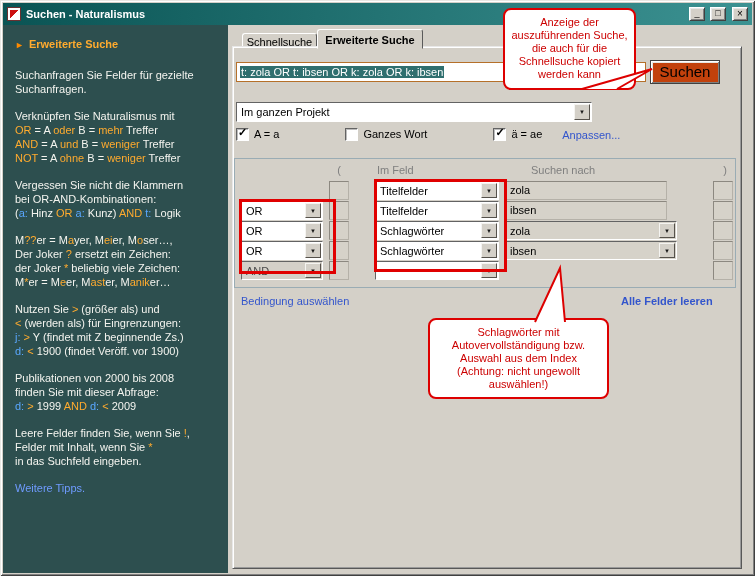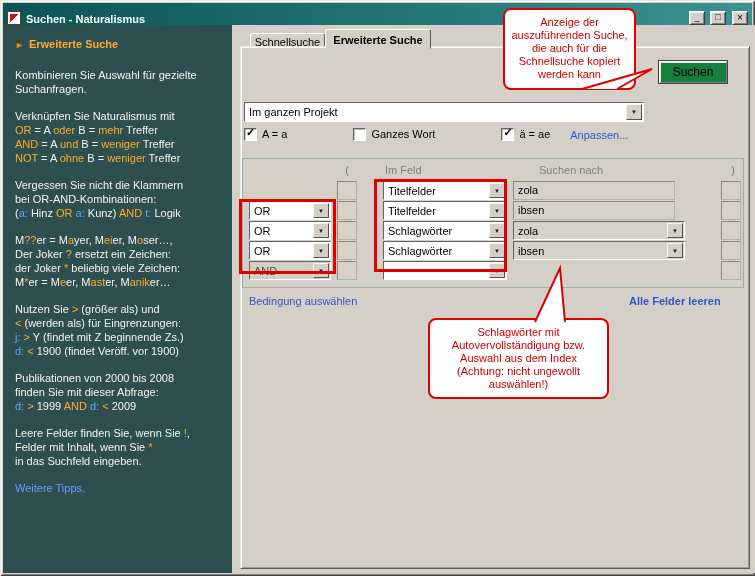--- a/index.html
+++ b/index.html
@@ -9,21 +9,21 @@
   .window {
     position:relative; width:755px; height:576px; background:#d4d0c8;
     box-shadow: inset 1px 1px 0 #e9e7e3, inset -1px -1px 0 #404040,
                 inset 2px 2px 0 #ffffff, inset -2px -2px 0 #808080;
   }
 
   
   .titlebar {
     position:absolute; left:3px; top:3px; width:749px; height:22px;
     background:linear-gradient(to right,#0a5454,#3c9292);
-    display:flex; align-items:flex-end; padding:0 4px; gap:5px;
+    display:flex; align-items:center; padding:0 4px; gap:5px;
   }
   .app-icon {
     width:14px; height:14px; background:#ffffff; border:1px solid #6a3030;
     position:relative; flex:0 0 auto;
   }
   .app-icon::after {
     content:""; position:absolute; left:2px; top:2px; right:2px; bottom:2px;
     background:linear-gradient(135deg,#cc1111 55%, #ffffff 55%);
   }
   .title-text { color:#ffffff; font-weight:bold; font-size:11px; flex:1 1 auto;
@@ -44,21 +44,21 @@
   }
   .sb-heading { color:#ffab2e; font-weight:bold; margin-bottom:16px; }
   .sb-heading .arrow { color:#ff8a00; font-size:9px; margin-right:5px; }
   .sb-block { margin-bottom:13px; }
   .sb-block div { min-height:14px; }
   .seg-o { color:#ffab2e; }
   .seg-b { color:#5aa7ff; }
   .sb-link { color:#6f9bff; cursor:pointer; }
 
   
-  .main { position:absolute; left:236px; top:25px; width:520px; height:548px; background:#d4d0c8; }
+  .main { position:absolute; left:228px; top:25px; width:520px; height:548px; background:#d4d0c8; }
 
   .tab {
     position:absolute; font-size:11px; text-align:center; background:#d4d0c8;
     border:1px solid; border-color:#ffffff #5a5a5a #d4d0c8 #ffffff;
     border-top-left-radius:3px; border-top-right-radius:3px; cursor:pointer;
   }
   .tab-quick { left:14px; top:8px; width:75px; height:16px; padding-top:2px; z-index:1; }
   .tab-adv   { left:89px; top:4px; width:106px; height:20px; padding-top:4px; font-weight:bold; z-index:3; }
 
   .tab-panel {
@@ -69,43 +69,43 @@
   }
 
   .search-field {
     position:absolute; left:3px; top:15px; width:410px; height:20px;
     background:#ffffff; border:1px solid #b5702a; padding:2px 3px;
     line-height:14px; white-space:nowrap; overflow:hidden; cursor:text;
   }
   .search-field .selected { background:#2f6f6f; color:#ffffff; padding:0 1px; }
 
   .btn {
-    position:absolute; background:#15803d; color:#000; text-align:center; cursor:pointer;
+    position:absolute; background:#c2410c; color:#000; text-align:center; cursor:pointer;
     border:1px solid #404040;
     box-shadow: inset 1px 1px 0 #ffffff, inset -1px -1px 0 #808080, inset 2px 2px 0 #e6e4e0;
-    font-size:12px;
+    font-size:15px;
   }
   .btn-suchen { left:417px; top:13px; width:70px; height:24px; line-height:22px; }
 
   .combo {
     position:absolute; background:#ffffff; cursor:pointer;
     border:1px solid; border-color:#636363 #ffffff #ffffff #636363;
   }
   .combo .val { display:block; padding:3px 20px 2px 4px; font-size:11px; line-height:13px;
     white-space:nowrap; overflow:hidden; }
   .combo .arrow {
     position:absolute; top:1px; right:1px; bottom:1px; width:16px; background:#d4d0c8;
     border:1px solid; border-color:#f5f4f1 #55514b #55514b #f5f4f1;
     font-size:6px; color:#1a1a1a; display:flex; align-items:center; justify-content:center;
   }
   .combo.gray { background:#d6d2c9; }
   .combo.disabled { background:#d4d0c8; }
   .combo.disabled .val { color:#4a4a4a; }
 
-  .scope-combo { left:3px; top:55px; width:400px; height:20px; }
+  .scope-combo { left:3px; top:55px; width:356px; height:20px; }
 
   .opts { position:absolute; left:3px; top:80px; height:15px; display:flex; align-items:center; }
   .opt { display:flex; align-items:center; cursor:pointer; }
   .opt + .opt { margin-left:18px;padding-left:48px; }
   .checkbox {
     width:13px; height:13px; background:#ffffff; margin-right:5px; position:relative;
     border:1px solid; border-color:#636363 #ffffff #ffffff #636363;
     box-shadow: inset 1px 1px 0 rgba(64,64,64,.35);
   }
   .checkbox .check { display:none; position:absolute; left:1px; top:-3px; font-size:11px;
@@ -167,21 +167,21 @@
     <span class="tb-btn">_</span>
     <span class="tb-btn">□</span>
     <span class="tb-btn close">×</span>
   </div>
 
   <div class="sidebar">
     <div class="sb-heading">
       <span class="arrow">►</span><span>Erweiterte Suche</span>
     </div>
     <div class="sb-block">
-        <div><span>Kombinieren Sie Auswahl für gezielte</span></div>
+        <div><span>Suchanfragen Sie Felder für gezielte</span></div>
         <div><span>Suchanfragen.</span></div>
       </div>
     <div class="sb-block">
         <div><span>Verknüpfen Sie Naturalismus mit</span></div>
         <div><span class="seg-o">OR</span><span>  = A </span><span class="seg-o">oder</span><span> B = </span><span class="seg-o">mehr</span><span> Treffer</span></div>
         <div><span class="seg-o">AND</span><span> = A </span><span class="seg-o">und</span><span> B = </span><span class="seg-o">weniger</span><span> Treffer</span></div>
         <div><span class="seg-o">NOT</span><span> = A </span><span class="seg-o">ohne</span><span> B = </span><span class="seg-o">weniger</span><span> Treffer</span></div>
       </div>
     <div class="sb-block">
         <div><span>Vergessen Sie nicht die Klammern</span></div>
@@ -213,20 +213,23 @@
     <div class="sb-link">Weitere Tipps.</div>
   </div>
 
   <div class="main">
 
     <div class="tab tab-quick">Schnellsuche</div>
     <div class="tab tab-adv">Erweiterte Suche</div>
 
     <div class="tab-panel">
 
+      <div class="search-field">
+        <span class="selected">t: zola OR t: ibsen OR k: zola OR k: ibsen</span>
+      </div>
 
       <div class="btn btn-suchen">Suchen</div>
 
       <div class="combo scope-combo">
         <span class="val">Im ganzen Projekt</span>
         <span class="arrow">▼</span>
       </div>
 
       <div class="opts">
         <span class="opt">

